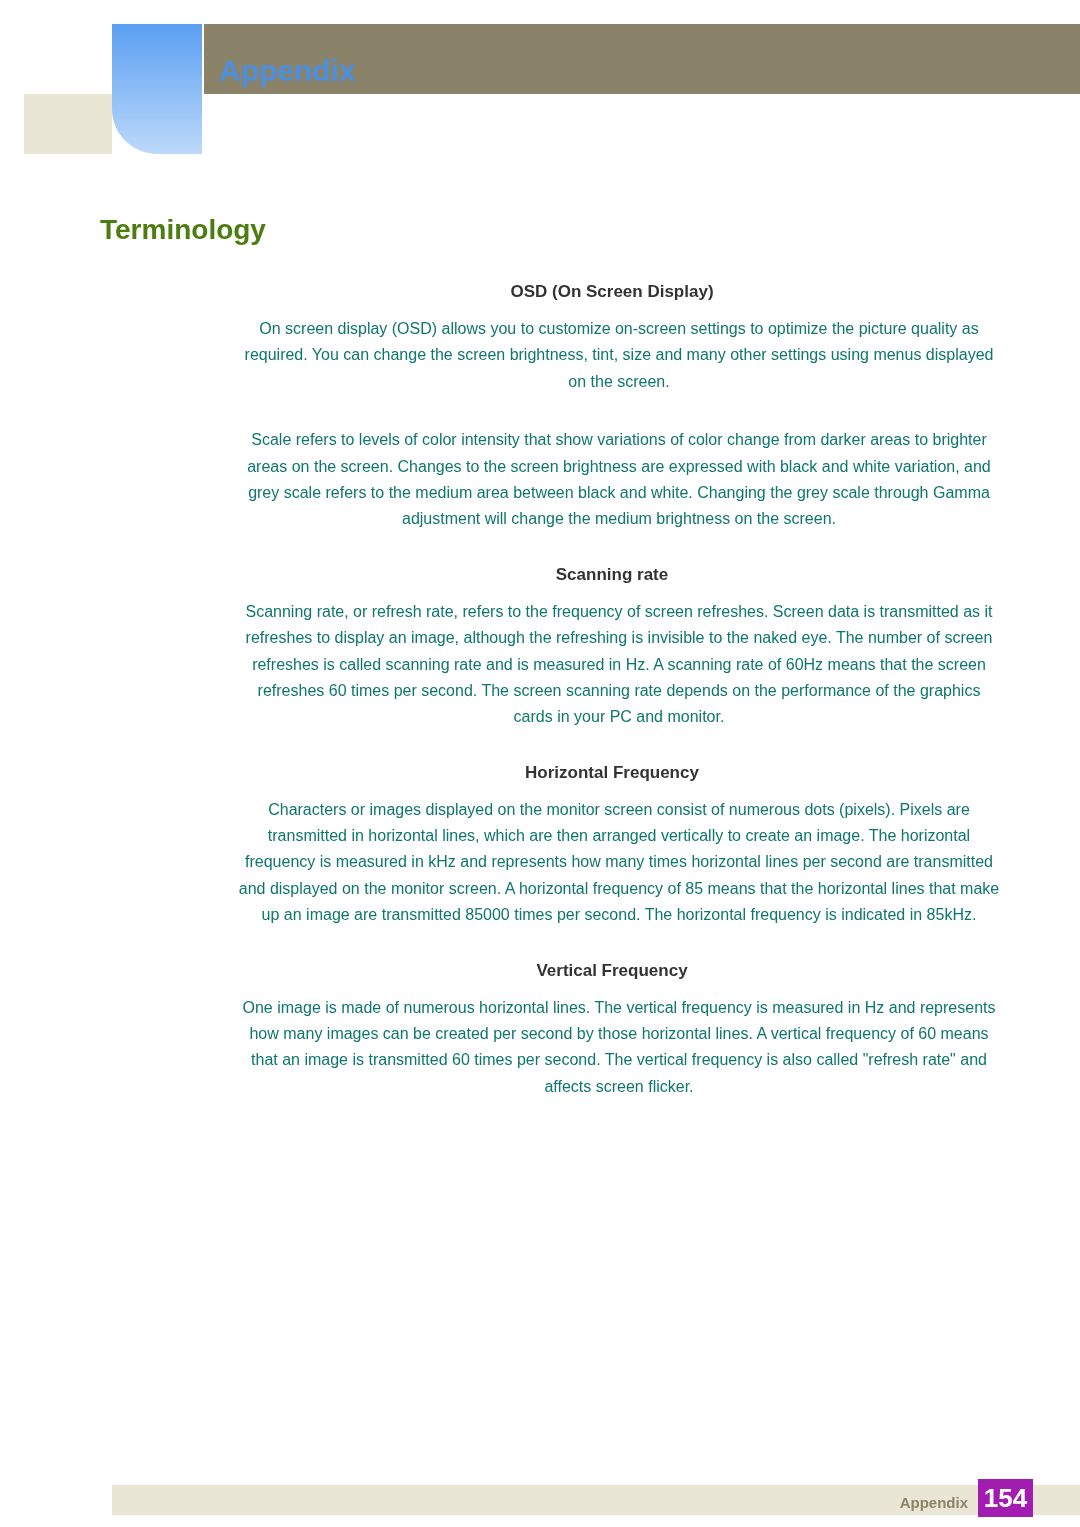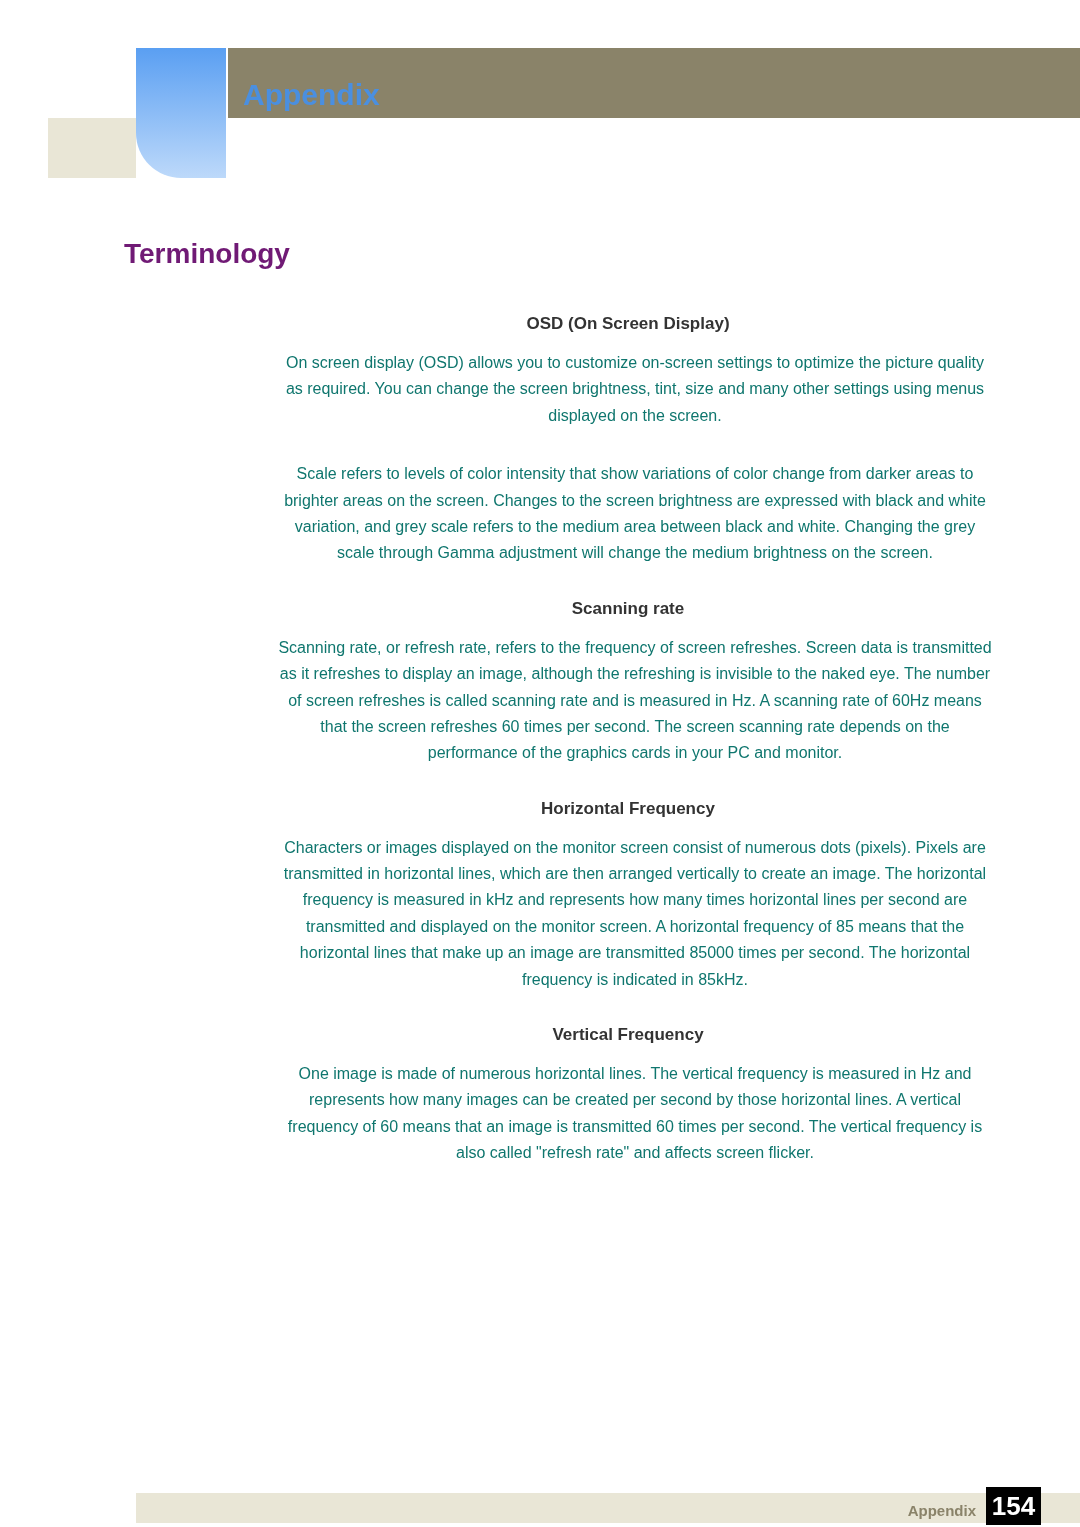--- a/index.html
+++ b/index.html
@@ -1,15 +1,15 @@
 <!DOCTYPE html>
 <html><head>
 <meta charset="utf-8">
 <style>
-  * { margin: 16px; padding: 0; box-sizing: border-box; }
+  * { margin: 8px; padding: 0; box-sizing: border-box; }
   body {
     font-family: Arial, Helvetica, sans-serif;
     background: #ffffff;
     width: 1080px;
     height: 1527px;
     position: relative;
     overflow: hidden;
   }
   .top-bar {
     position: absolute;
@@ -43,21 +43,21 @@
     font-size: 30px;
     font-weight: bold;
     color: #4a8fe0;
   }
   .section-title {
     position: absolute;
     top: 190px;
     left: 76px;
     font-size: 28px;
     font-weight: bold;
-    color: #701a75;
+    color: #4d7c0f;
   }
   .content {
     position: absolute;
     top: 250px;
     left: 184px;
     right: 72px;
     text-align: center;
   }
   .term-block { margin-bottom: 32px; }
   .term-title {
@@ -87,21 +87,21 @@
     font-size: 15px;
     font-weight: bold;
     color: #8a8369;
   }
   .page-num-box {
     position: absolute;
     bottom: 18px;
     right: 55px;
     width: 55px;
     height: 38px;
-    background: #000000;
+    background: #a21caf;
     color: #ffffff;
     font-size: 26px;
     font-weight: bold;
     text-align: center;
     line-height: 38px;
   }
 </style>
 </head>
 <body>
 

